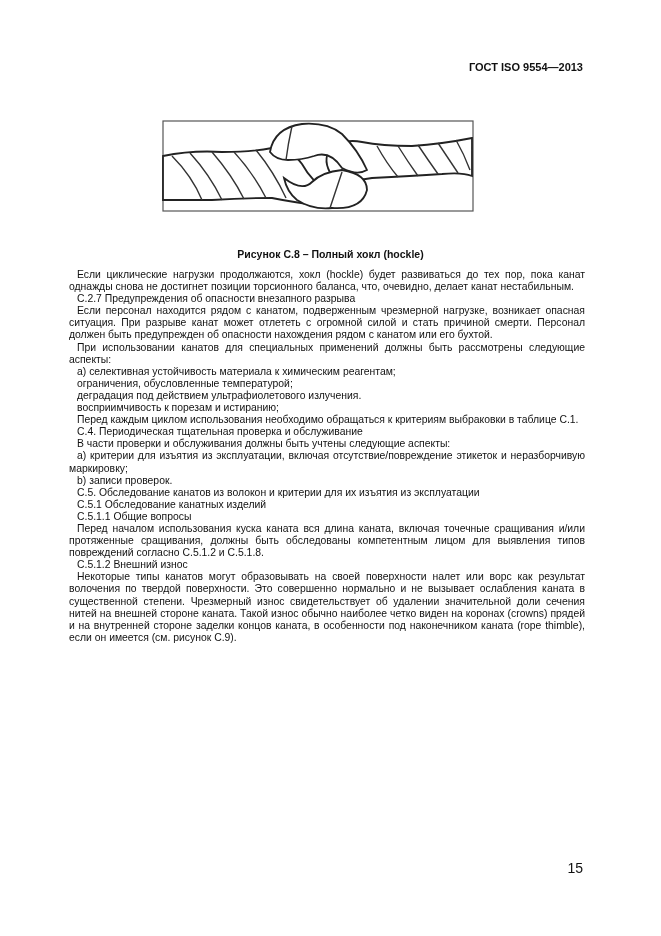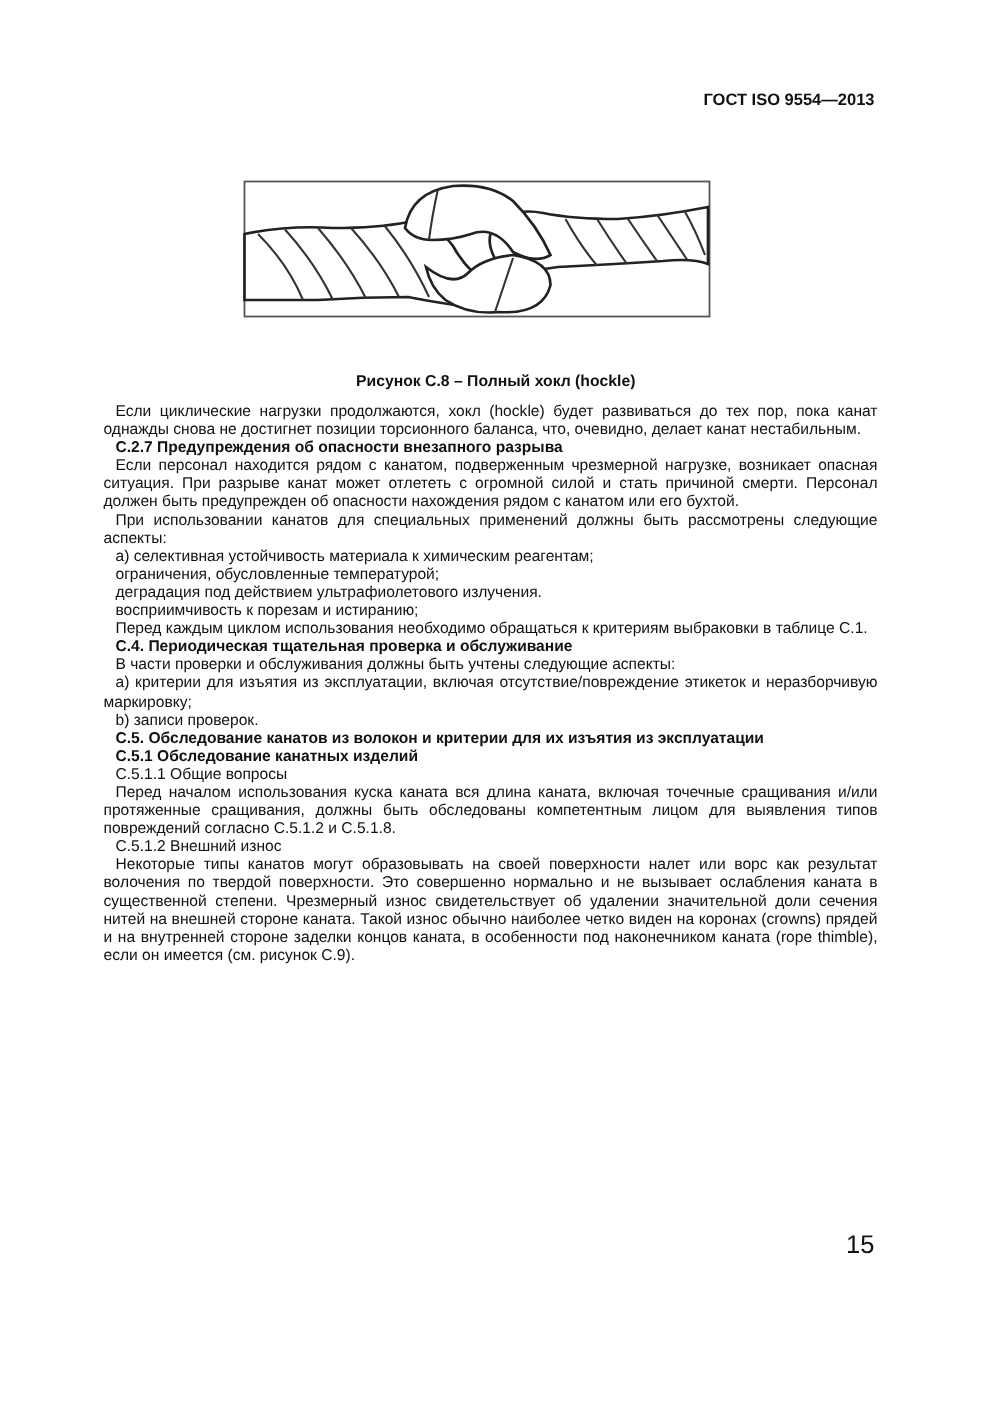--- a/index.html
+++ b/index.html
@@ -4,22 +4,22 @@
 <style>
   html, body { margin: 0; padding: 0; background: #ffffff; }
   body { width: 661px; height: 936px; position: relative; overflow: hidden;
          font-family: "Liberation Sans", sans-serif; color: #111; }
   .header { position: absolute; top: 61px; right: 78px; font-weight: bold; font-size: 11px; }
   .figure { position: absolute; left: 162px; top: 120px; width: 312px; height: 92px; }
   .caption { position: absolute; top: 248px; left: 0; width: 661px; text-align: center; font-size: 10.5px; font-weight: bold; }
   .text { position: absolute; left: 69px; top: 269px; width: 516px; font-size: 10.4px; line-height: 12.1px; }
   .text p { margin: 0; text-align: justify; text-indent: 8px; }
   .text p.item { text-indent: 8px; }
-  .text p.h { font-weight: bold; }
-  .pagenum { position: absolute; top: 820px; right: 78px; font-size: 17px; }
+  .text p.h { font-weight: normal; }
+  .pagenum { position: absolute; top: 860px; right: 78px; font-size: 14px; }
 </style>
 </head>
 <body>
 
 <div class="header">ГОСТ ISO 9554—2013</div>
 
 <div class="figure">
   <svg width="312" height="92" viewBox="0 0 312 92">
     <rect x="1" y="1" width="310" height="90" fill="#fff" stroke="#555" stroke-width="1.2"></rect>
     <g fill="#fff" stroke="#222" stroke-width="1.8">

